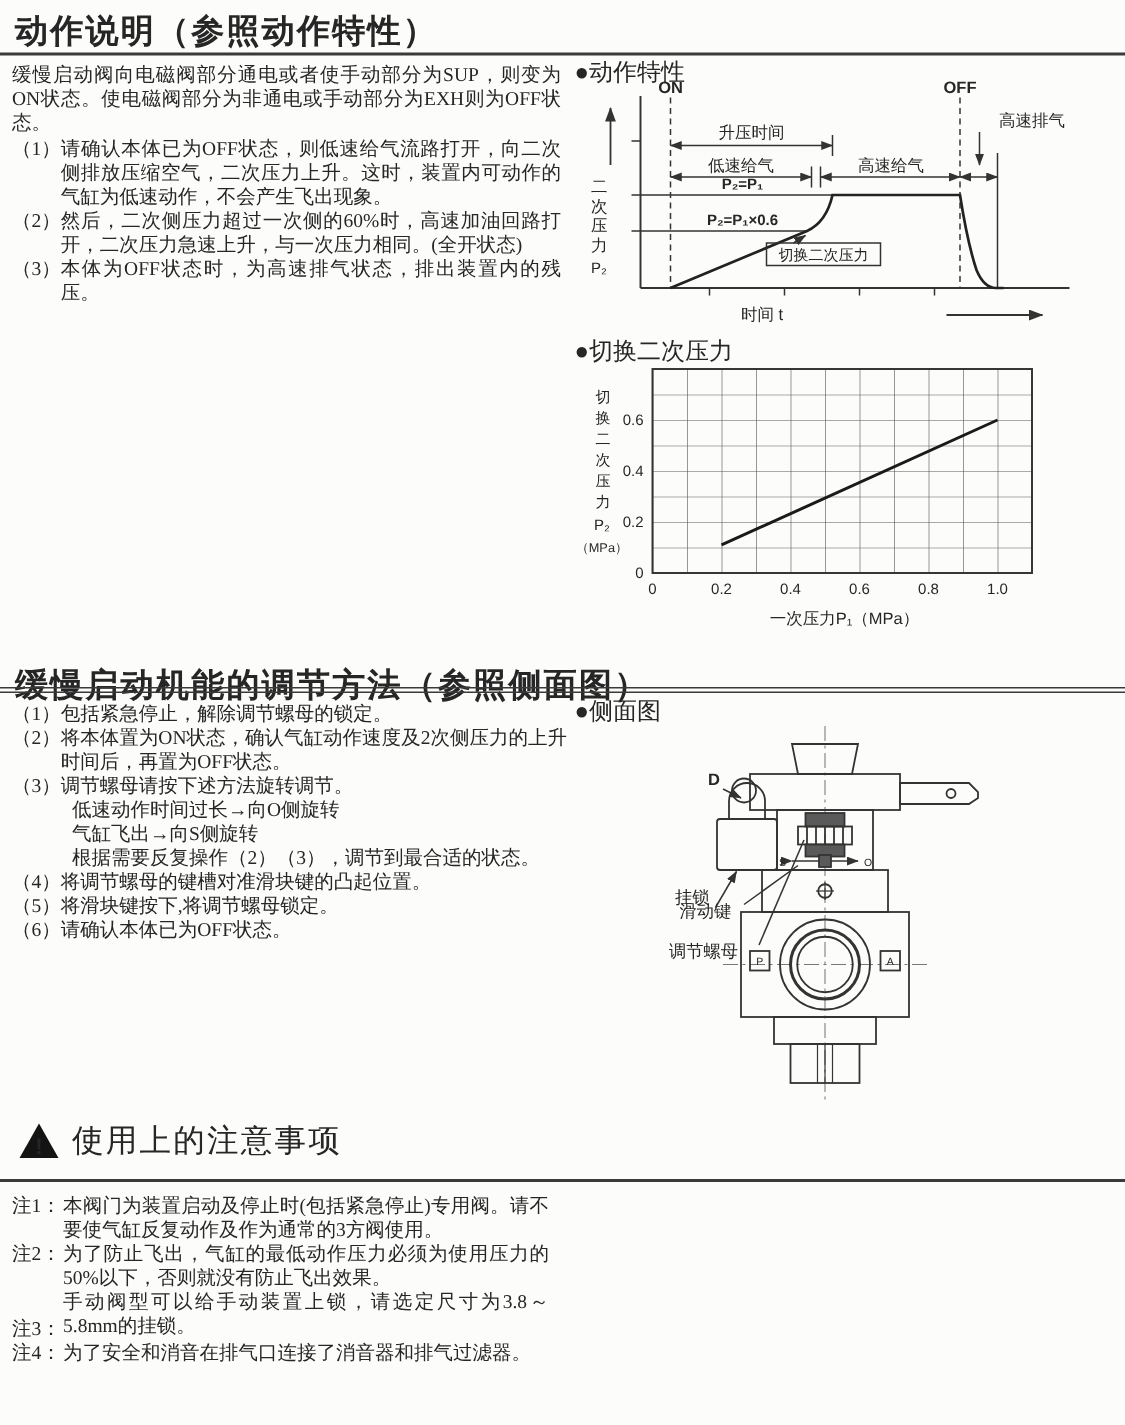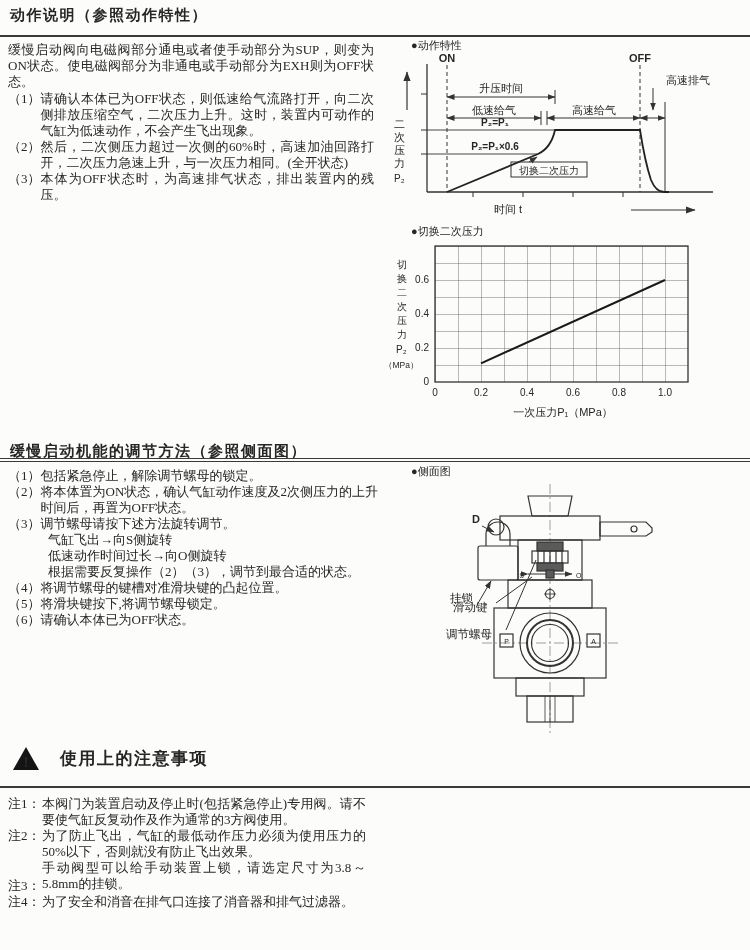--- a/index.html
+++ b/index.html
@@ -1,32 +1,32 @@
 <!DOCTYPE html>
 <html><head>
 <meta charset="utf-8">
 <style>
   html,body{margin:0;padding:0;}
   .page{position:relative;width:750px;height:950px;background:#fcfcfa;color:#262626;
         font-family:"Liberation Serif",serif;overflow:hidden;}
-  .sec-title{position:absolute;font-size:15px;font-weight:bold;letter-spacing:1.5px;white-space:nowrap;}
+  .sec-title{position:absolute;font-size:22px;font-weight:bold;letter-spacing:1.5px;white-space:nowrap;}
   .rule{position:absolute;left:0;width:750px;height:0;}
   .rule-1{border-top:2.5px solid #3a3a3a;}
   .rule-2{height:2px;border-top:1.5px solid #3a3a3a;border-bottom:1px solid #3a3a3a;}
   .rule-3{border-top:2.5px solid #3a3a3a;}
   .body-block{position:absolute;font-size:13px;line-height:16px;text-align:justify;}
   .intro{margin:0 0 1px 0;}
   .item{display:flex;}
   .item .num{flex:0 0 30px;white-space:nowrap;}
   .item .txt{flex:1;}
   .item.sub .txt{padding-left:10px;}
-  .bullet-label{position:absolute;font-size:11px;white-space:nowrap;margin-left:28px;}
+  .bullet-label{position:absolute;font-size:16px;white-space:nowrap;}
   .chart{position:absolute;}
   .warn-head{position:absolute;display:flex;align-items:center;gap:8px;}
-  .warn-title{font-size:17px;font-weight:bold;letter-spacing:1.5px;margin-left:12px;}
+  .warn-title{font-size:21px;font-weight:normal;letter-spacing:1.5px;}
   svg text{font-family:"Liberation Sans",sans-serif;fill:#262626;}
 </style>
 </head>
 <body>
 
 <div class="page">
 
   <div class="sec-title" style="left:10px;top:6px;">动作说明（参照动作特性）</div>
   <div class="rule rule-1" style="top:35px;"></div>
 
@@ -155,25 +155,25 @@
     <div class="item">
       <span class="num">（2）</span>
       <span class="txt">将本体置为ON状态，确认气缸动作速度及2次侧压力的上升时间后，再置为OFF状态。</span>
     </div>
     <div class="item">
       <span class="num">（3）</span>
       <span class="txt">调节螺母请按下述方法旋转调节。</span>
     </div>
     <div class="item sub">
       <span class="num"></span>
-      <span class="txt">气缸飞出→向S侧旋转</span>
+      <span class="txt">低速动作时间过长→向O侧旋转</span>
     </div>
     <div class="item sub">
       <span class="num"></span>
-      <span class="txt">低速动作时间过长→向O侧旋转</span>
+      <span class="txt">气缸飞出→向S侧旋转</span>
     </div>
     <div class="item sub">
       <span class="num"></span>
       <span class="txt">根据需要反复操作（2）（3），调节到最合适的状态。</span>
     </div>
     <div class="item">
       <span class="num">（4）</span>
       <span class="txt">将调节螺母的键槽对准滑块键的凸起位置。</span>
     </div>
     <div class="item">

